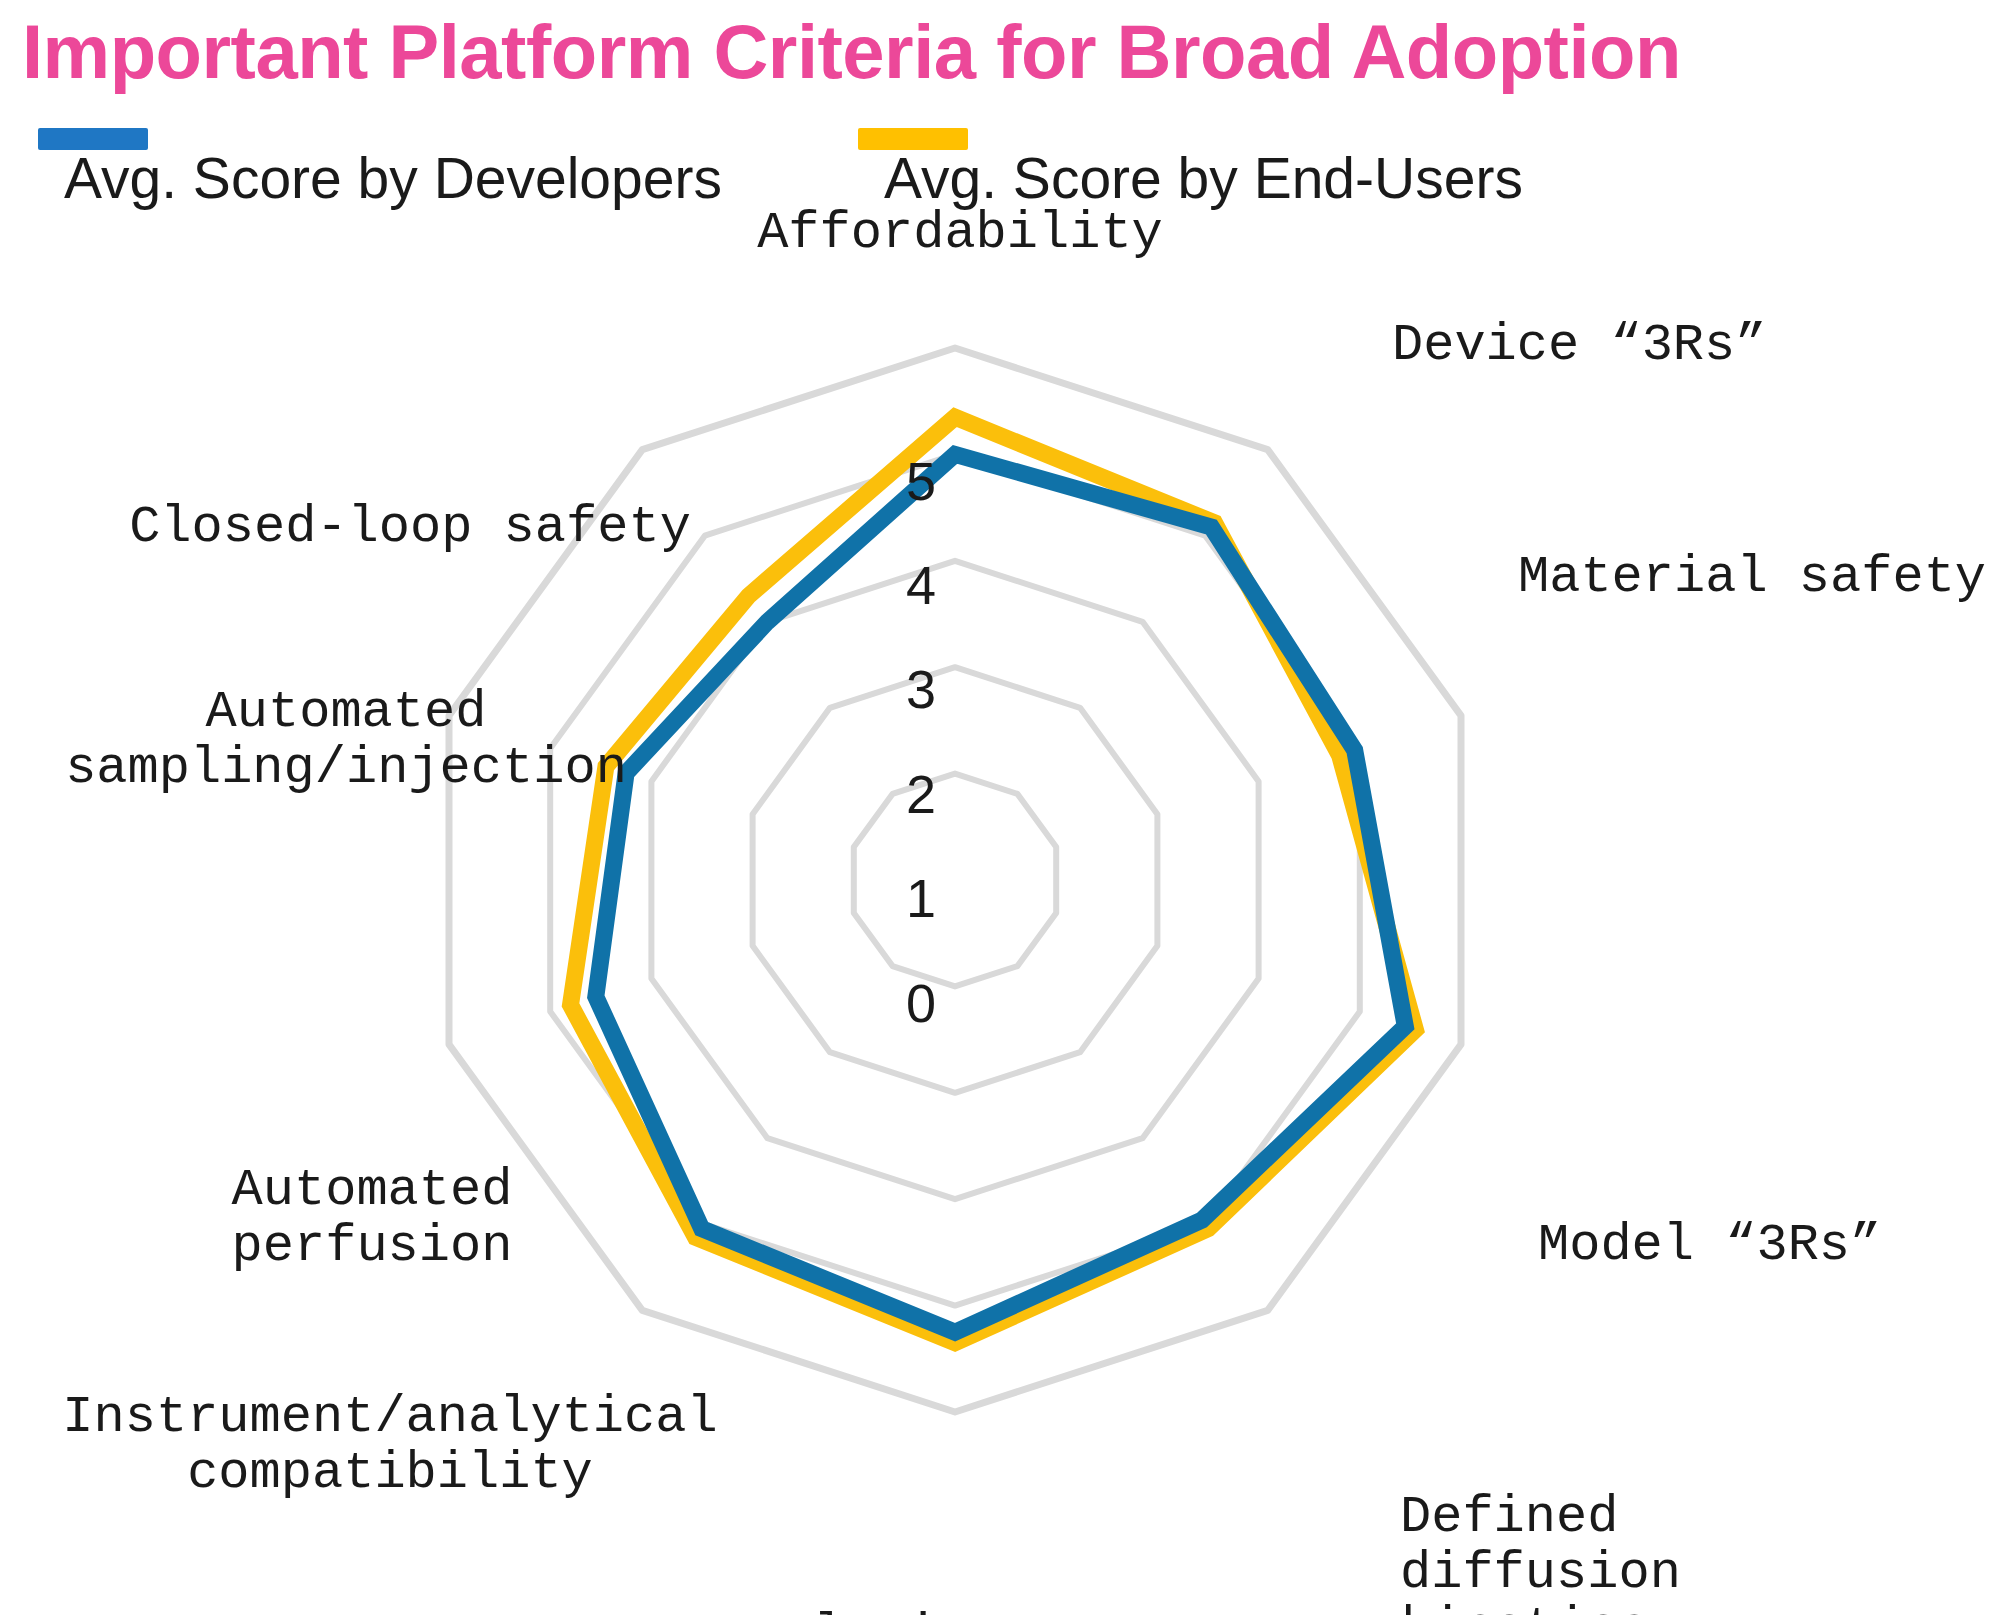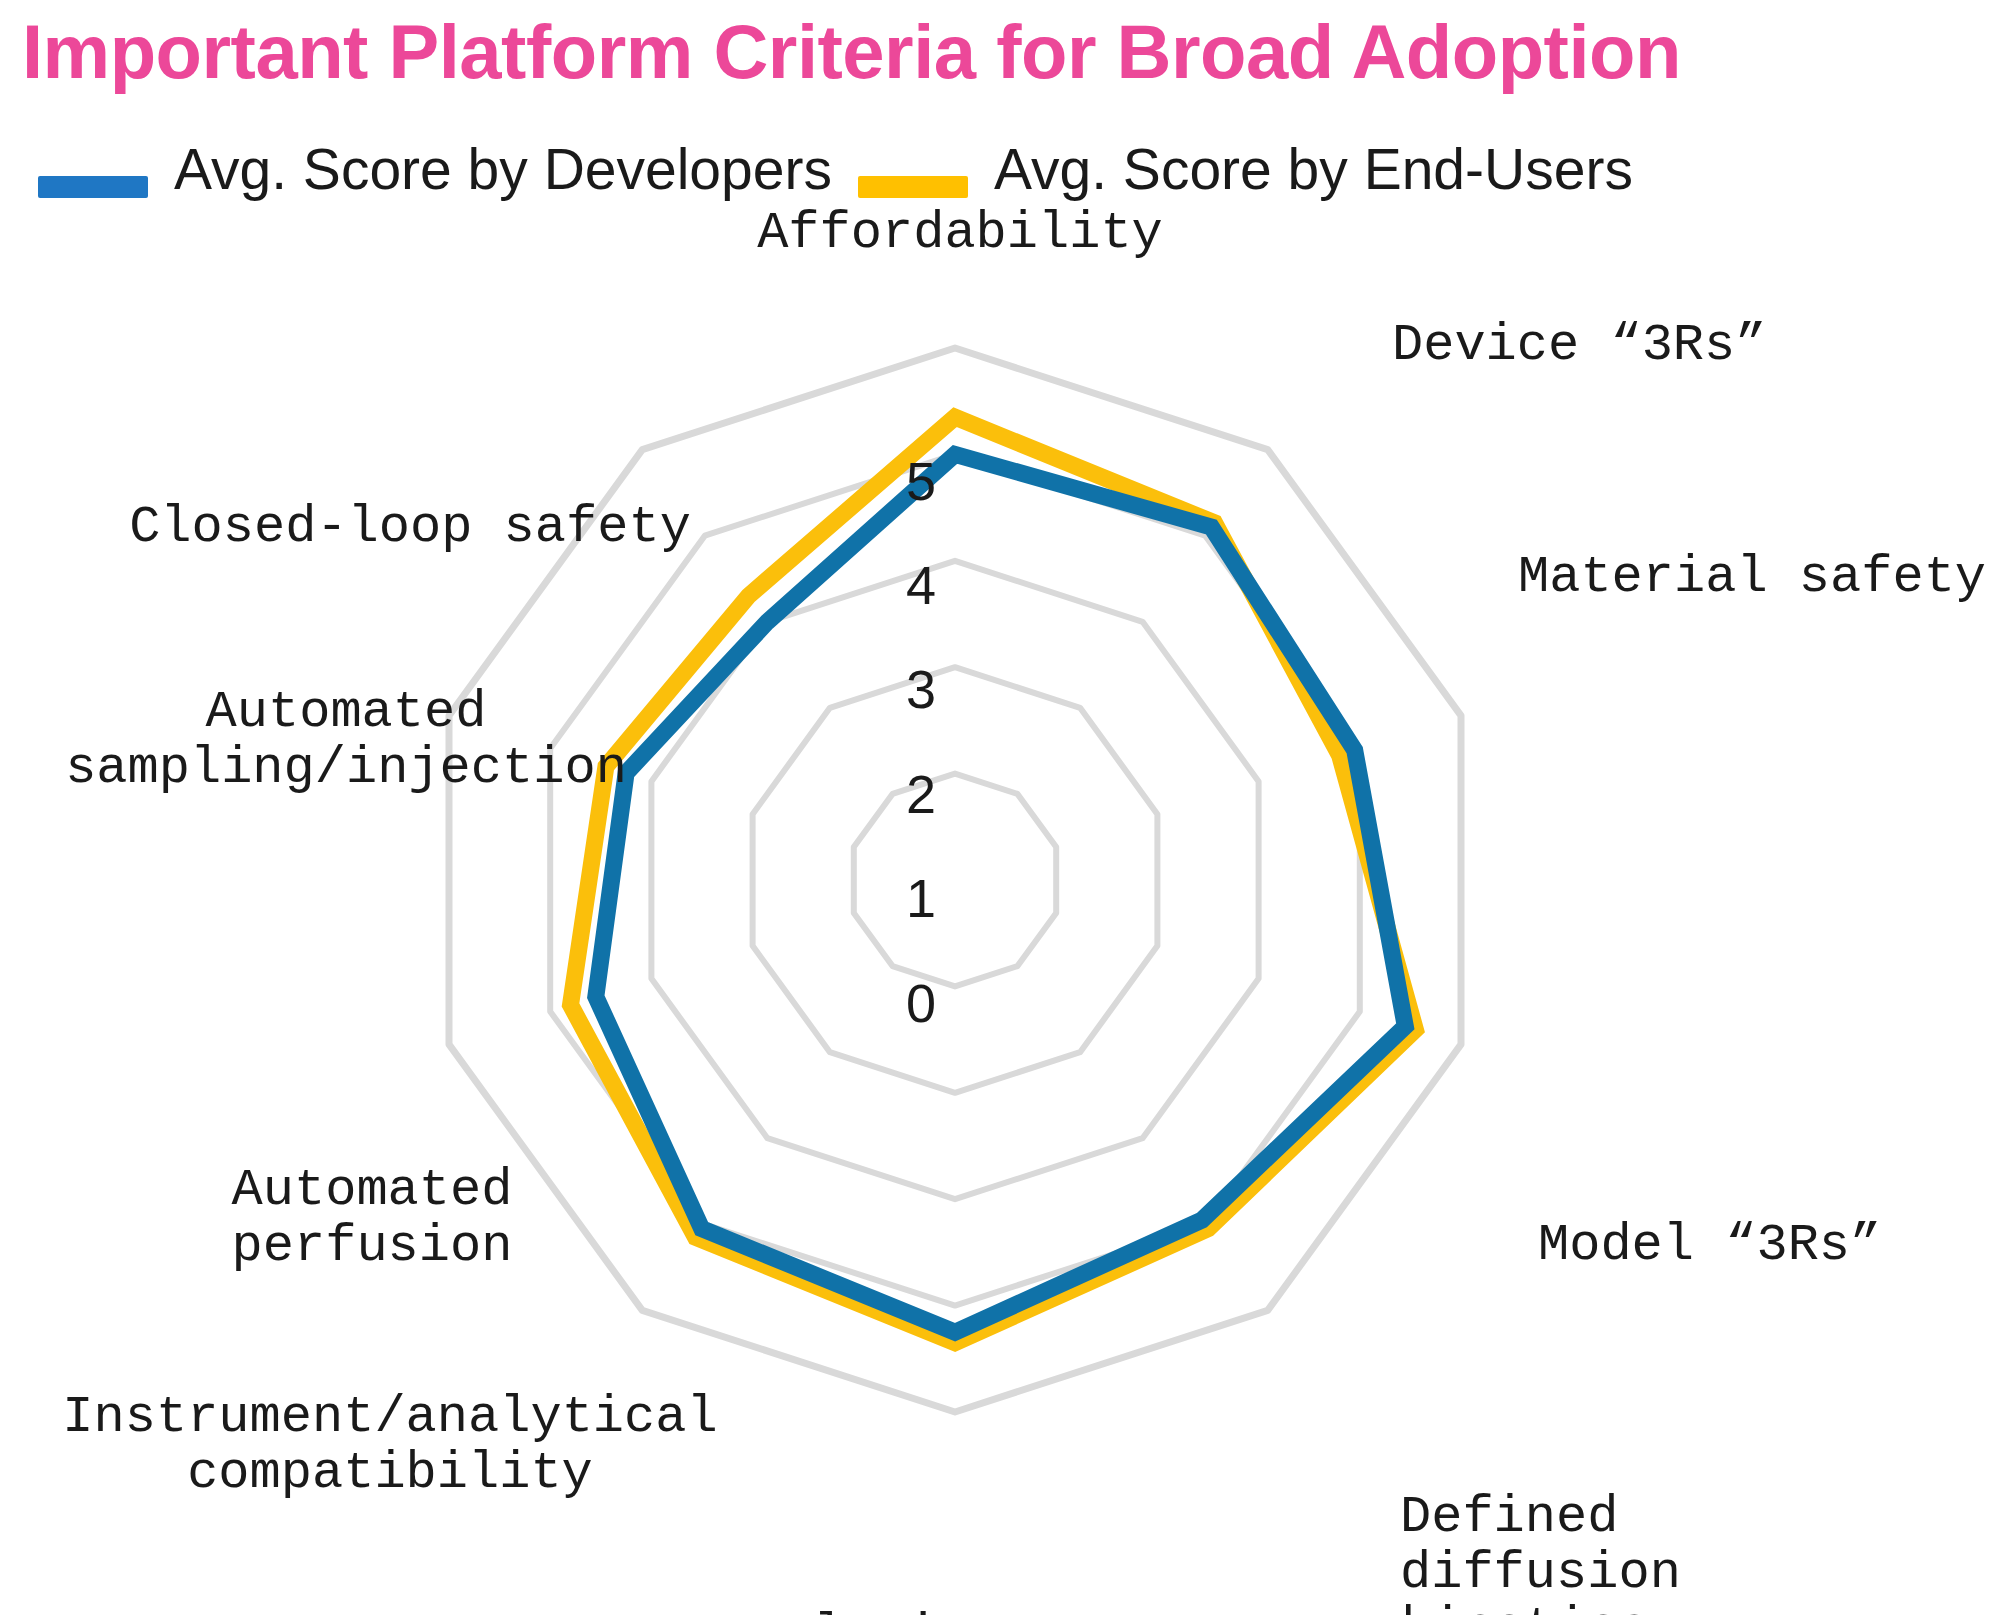--- a/index.html
+++ b/index.html
@@ -10,21 +10,21 @@
 
   #chart-title{
     position:absolute;left:22px;top:14px;width:1960px;
     font-size:76px;font-weight:bold;letter-spacing:-0.5px;
     line-height:1.0;color:#ec4899;white-space:nowrap;
   }
 
   #legend{
     position:absolute;left:38px;top:128px;width:1940px;height:70px;
   }
-  .legend-entry{position:absolute;display:flex;align-items:flex-end;height:70px;}
+  .legend-entry{position:absolute;display:flex;align-items:flex-start;height:70px;flex-direction:column;}
   .legend-entry.developers{left:0px;}
   .legend-entry.endusers{left:820px;}
   .legend-swatch{width:110px;height:22px;border-radius:2px;flex:0 0 auto;}
   .legend-label{margin-left:26px;font-size:57px;line-height:1;color:#1a1a1a;white-space:nowrap;}
 
   #radar-area{position:absolute;left:0;top:200px;width:2003px;height:1415px;}
   #radar-svg{position:absolute;left:0;top:0;}
 
   .axis-label{
     position:absolute;font-size:52px;line-height:1.07;color:#1a1a1a;

